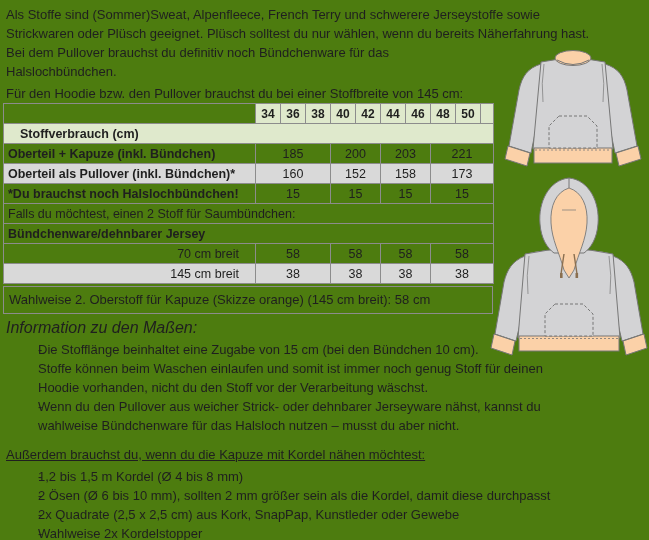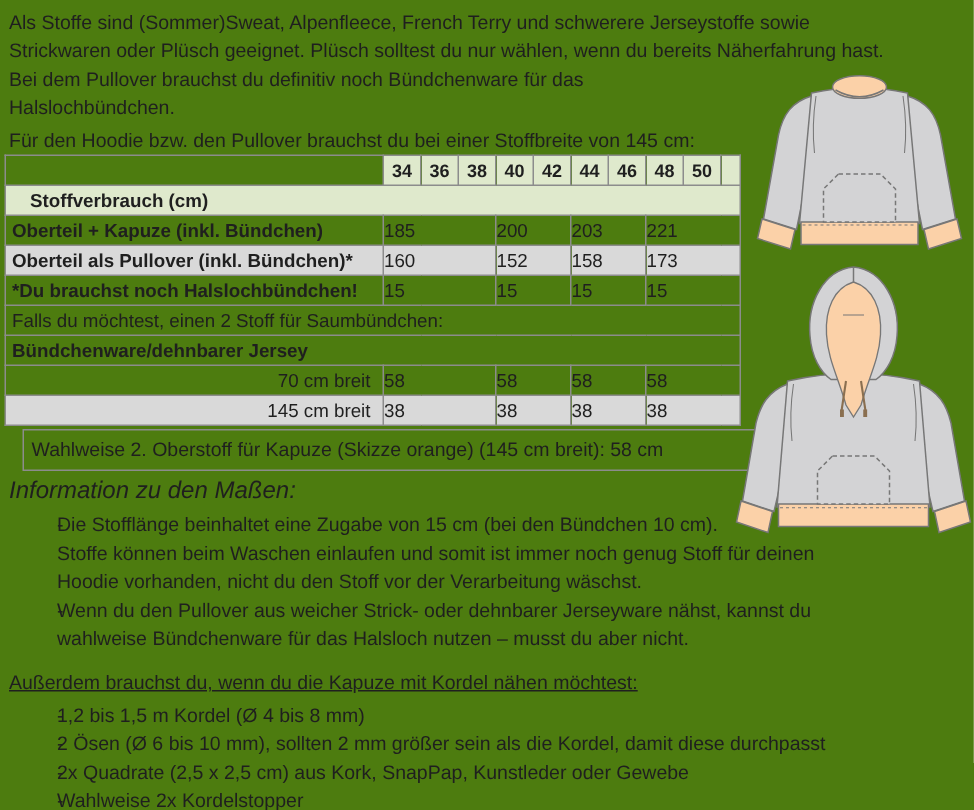--- a/index.html
+++ b/index.html
@@ -14,29 +14,29 @@
   *{margin:0;padding:0;box-sizing:border-box;}
   body{background:#fff;font-family:"Liberation Sans",sans-serif;color:#1f1f1f;}
   .page{position:relative;width:649px;height:540px;background:#4d7c0f;overflow:hidden;}
   .line{white-space:nowrap;line-height:19px;font-size:13px;}
   .intro{position:absolute;left:6px;top:5px;}
   .lead{position:absolute;left:6px;top:84px;}
   
   table.consume{position:absolute;left:3px;top:103px;width:490px;border-collapse:collapse;table-layout:fixed;font-size:12.5px;}
   table.consume td,table.consume th{border:1px solid var(--border-gray);height:20px;padding:0;overflow:hidden;white-space:nowrap;}
   table.consume .label{text-align:left;padding-left:4px;font-weight:bold;}
-  table.consume .label-plain{text-align:right;padding-right:8px;font-weight:normal;}
+  table.consume .label-plain{text-align:right;padding-right:16px;font-weight:normal;}
   table.consume .size-h{background:var(--table-green);text-align:center;font-weight:bold;font-size:12px;}
   table.consume .green-band{background:var(--table-green);font-weight:bold;padding-left:16px;text-align:left;}
   table.consume .full{padding-left:4px;text-align:left;font-weight:normal;}
   table.consume .full.bold{font-weight:bold;}
-  table.consume .val{text-align:left;font-weight:normal;}
+  table.consume .val{text-align:center;font-weight:normal;}
   table.consume tr.gray td{background:var(--row-gray);}
   
-  .opt-box{position:absolute;left:15px;top:286px;width:490px;height:28px;border:1px solid var(--border-gray);
+  .opt-box{position:absolute;left:3px;top:286px;width:490px;height:28px;border:1px solid var(--border-gray);
            font-size:13px;line-height:26px;padding-left:5px;white-space:nowrap;}
   
   .info{position:absolute;left:6px;top:318px;}
   .info .heading{font-style:italic;font-size:16px;line-height:19px;}
   .bullets{margin-top:3px;}
   .li{display:flex;font-size:13px;line-height:19px;}
   .li .dash{width:25px;padding-left:32px;flex:0 0 auto;}
   .li .txt .line{font-size:13px;}
   
   .kordel{position:absolute;left:6px;top:445px;}

